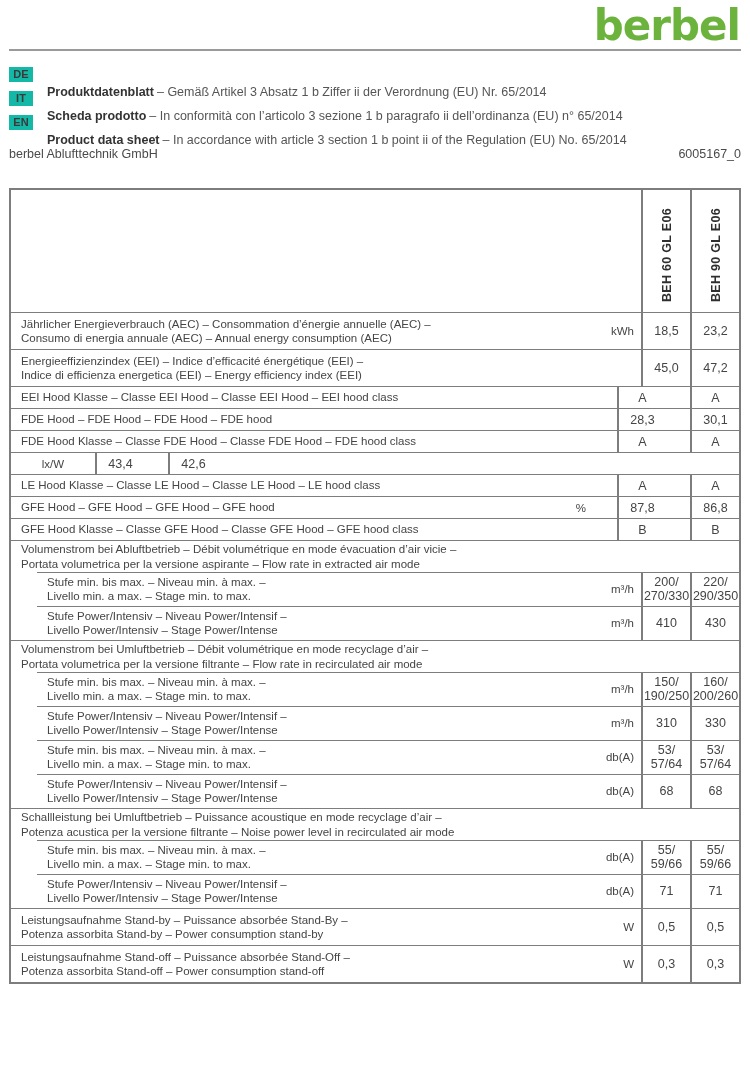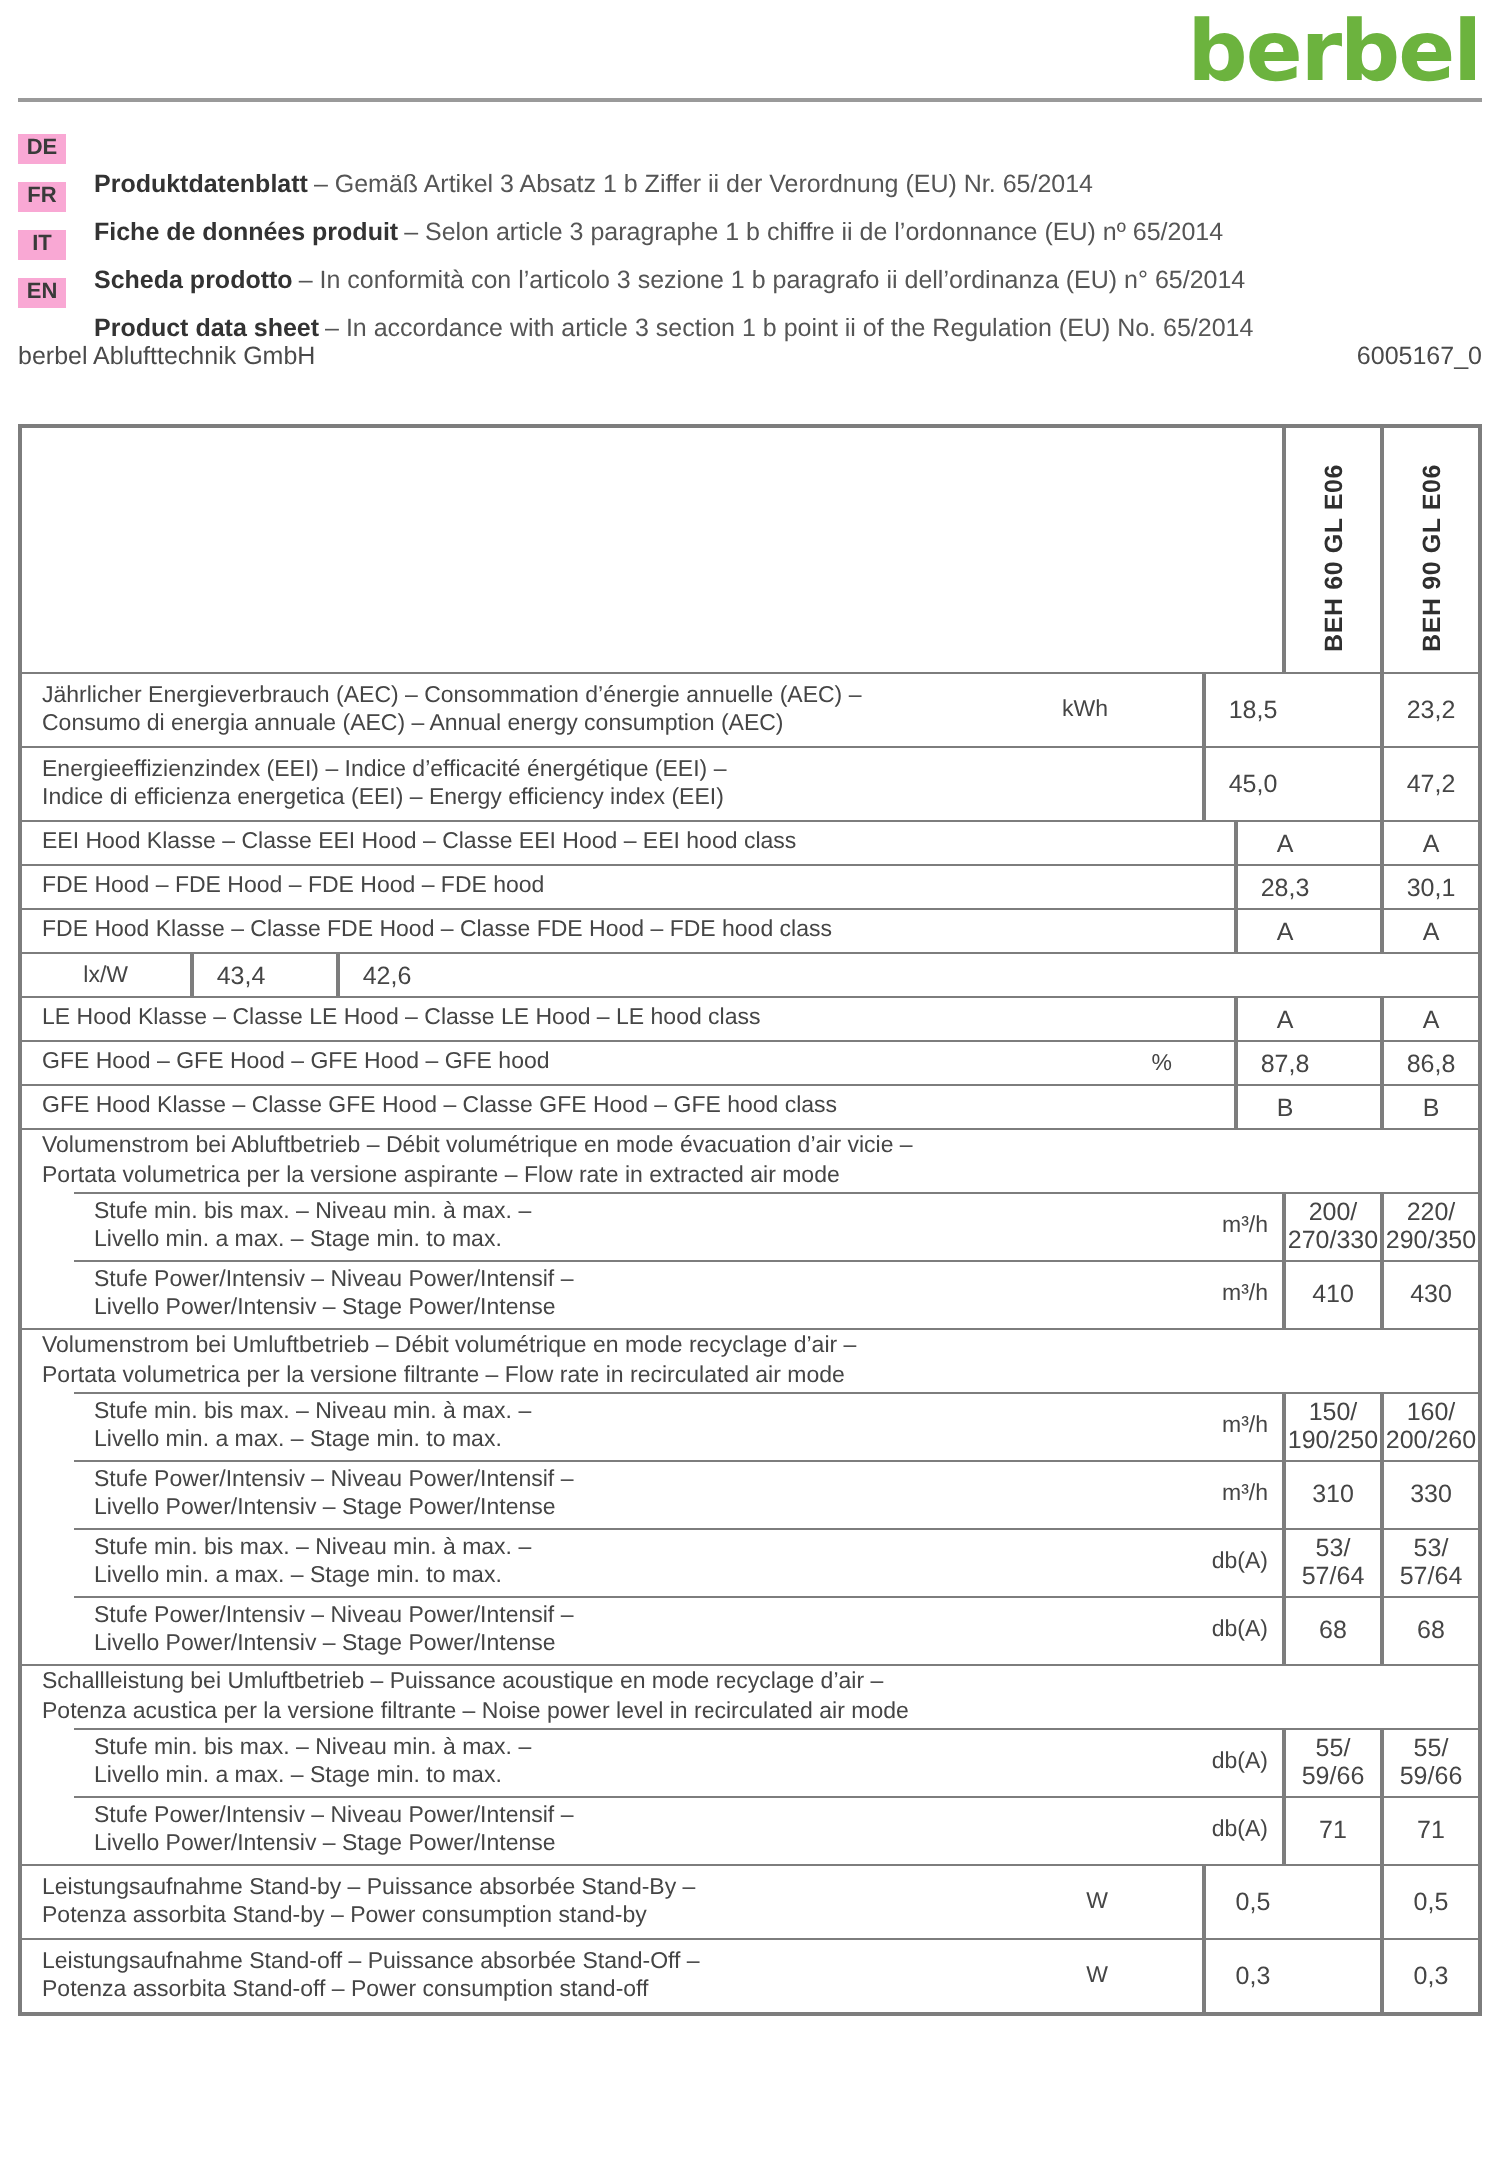--- a/index.html
+++ b/index.html
@@ -17,21 +17,21 @@
   .logo-text {
     font-family: "DejaVu Sans", sans-serif;
     font-size: 42px; line-height: 41px; font-weight: bold;
     letter-spacing: -1px;
   }
   .rule { border-top: 2px solid #9a9a9a; margin-top: 3px; }
 
   .langs { margin-top: 16px; }
   .lang-row { display: flex; align-items: flex-start; margin-bottom: 9px; height: 15px; }
   .lang-badge {
-    background: #f9a8d4; color: #3a3a3a;
+    background: #14b8a6; color: #3a3a3a;
     font-weight: bold; font-size: 11px; line-height: 15px;
     width: 24px; height: 15px; text-align: center;
     flex: 0 0 auto;
   }
   .lang-text { margin-left: 14px; font-size: 12.5px; line-height: 15px; color: #555555; margin-top: 18px; }
   .lang-title { font-weight: bold; color: #333333; }
   .lang-rest { margin-left: 3px; }
 
   .company-row {
     display: flex; justify-content: space-between;
@@ -39,21 +39,21 @@
   }
 
   
   .dtable {
     margin-top: 27px;
     border: 2px solid #7d7d7d;
     width: 732px;
   }
   .trow { display: flex; align-items: stretch; border-top: 1.5px solid #7d7d7d; background: #fff; }
   .trow.thead { border-top: none; height: 122px; }
-  .trow.h2 { height: 37px; gap: 40px; }
+  .trow.h2 { height: 37px; }
   .trow.h1 { height: 22px; gap: 24px; }
   .trow.section { height: 32px; }
   .trow.sub { height: 34px; border-top: none; position: relative; }
   .trow.sub::before {
     content: ""; position: absolute; top: 0; left: 26px; right: 0;
     border-top: 1.5px solid #7d7d7d;
   }
 
   .c-label {
     flex: 1 1 auto; min-width: 0;
@@ -93,24 +93,20 @@
     <span class="logo-text" style="color: rgb(108, 179, 62);">berbel</span>
   </div>
   <div class="rule"></div>
 
   <div class="langs">
     <div class="lang-row">
       <span class="lang-badge">DE</span>
       <span class="lang-text"><span class="lang-title">Produktdatenblatt</span><span class="lang-rest">– Gemäß Artikel 3 Absatz 1 b Ziffer ii der Verordnung (EU) Nr. 65/2014</span></span>
     </div>
     <div class="lang-row">
-      <span class="lang-badge">FR</span>
-      <span class="lang-text"><span class="lang-title">Fiche de données produit</span><span class="lang-rest">– Selon article 3 paragraphe 1 b chiffre ii de l’ordonnance (EU) nº 65/2014</span></span>
-    </div>
-    <div class="lang-row">
       <span class="lang-badge">IT</span>
       <span class="lang-text"><span class="lang-title">Scheda prodotto</span><span class="lang-rest">– In conformità con l’articolo 3 sezione 1 b paragrafo ii dell’ordinanza (EU) n° 65/2014</span></span>
     </div>
     <div class="lang-row">
       <span class="lang-badge">EN</span>
       <span class="lang-text"><span class="lang-title">Product data sheet</span><span class="lang-rest">– In accordance with article 3 section 1 b point ii of the Regulation (EU) No. 65/2014</span></span>
     </div>
   </div>
 
   <div class="company-row">

